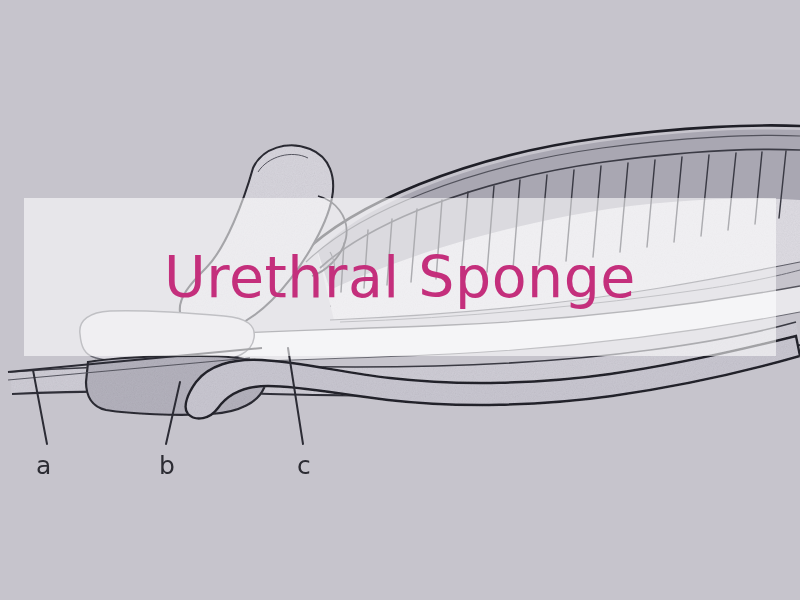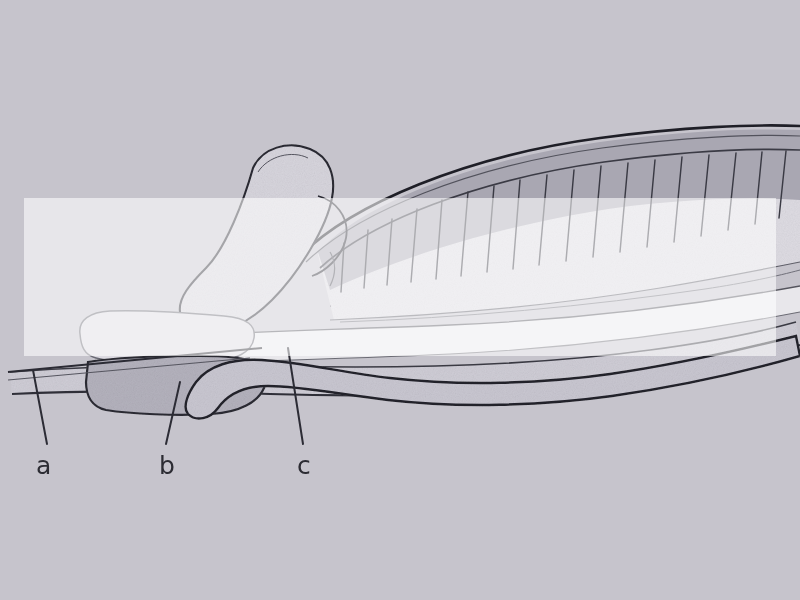--- a/index.html
+++ b/index.html
@@ -186,18 +186,19 @@
 
     <g stroke="#2c2c35" stroke-width="2.0" stroke-linecap="round" fill="none">
       <line x1="33" y1="370" x2="47" y2="444"></line>
       <line x1="180" y1="382" x2="166" y2="444"></line>
       <line x1="288" y1="348" x2="303" y2="444"></line>
     </g>
   </svg>
 
   <div id="title-band"></div>
 
+  <div id="page-title">Urethral Sponge</div>
 
   <div class="label-letter" id="label-a">a</div>
   <div class="label-letter" id="label-b">b</div>
   <div class="label-letter" id="label-c">c</div>
 
 </div>
 
 </body></html>

